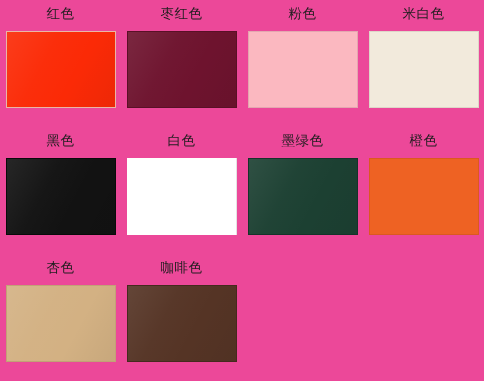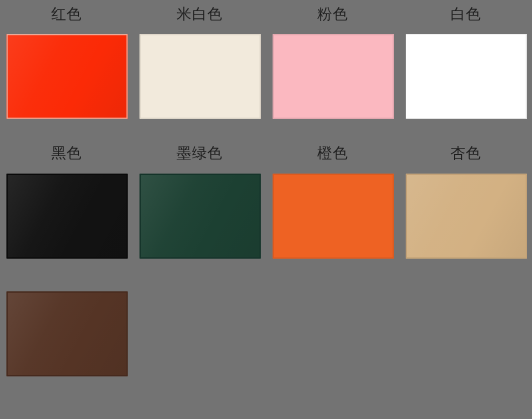--- a/index.html
+++ b/index.html
@@ -97,49 +97,55 @@
   }
 
   
   .swatch-chip.paper-white {
     border-right: 1.5px solid #e3e3e3;
   }
 </style>
 </head>
 <body>
 
-<div id="swatch-grid" style="background: #737373; grid-template-columns: repeat(4, 121px); grid-template-rows: repeat(3, 127px);">
+<div id="swatch-grid" style="background: #ec4899; grid-template-columns: repeat(4, 121px); grid-template-rows: repeat(3, 127px);">
     <div class="swatch-cell">
       <div class="swatch-label">红色</div>
       <div class="swatch-chip-wrap">
         <div class="swatch-chip" style="background: rgb(251, 42, 6); border: 1px solid rgb(234, 182, 166);"></div>
+      </div>
+    </div>
+    <div class="swatch-cell">
+      <div class="swatch-label">枣红色</div>
+      <div class="swatch-chip-wrap">
+        <div class="swatch-chip" style="background: rgb(110, 19, 46); border: 1px solid rgb(90, 16, 38);"></div>
+      </div>
+    </div>
+    <div class="swatch-cell">
+      <div class="swatch-label">粉色</div>
+      <div class="swatch-chip-wrap">
+        <div class="swatch-chip flat" style="background: rgb(251, 184, 192); border: 1px solid rgb(227, 167, 175);"></div>
       </div>
     </div>
     <div class="swatch-cell">
       <div class="swatch-label">米白色</div>
       <div class="swatch-chip-wrap">
         <div class="swatch-chip flat" style="background: rgb(242, 234, 220); border: 1px solid rgb(222, 214, 200);"></div>
       </div>
     </div>
     <div class="swatch-cell">
-      <div class="swatch-label">粉色</div>
+      <div class="swatch-label">黑色</div>
       <div class="swatch-chip-wrap">
-        <div class="swatch-chip flat" style="background: rgb(251, 184, 192); border: 1px solid rgb(227, 167, 175);"></div>
+        <div class="swatch-chip" style="background: rgb(18, 18, 18); border: 1px solid rgb(10, 10, 10);"></div>
       </div>
     </div>
     <div class="swatch-cell">
       <div class="swatch-label">白色</div>
       <div class="swatch-chip-wrap">
         <div class="swatch-chip flat paper-white" style="background: rgb(255, 255, 255);"></div>
-      </div>
-    </div>
-    <div class="swatch-cell">
-      <div class="swatch-label">黑色</div>
-      <div class="swatch-chip-wrap">
-        <div class="swatch-chip" style="background: rgb(18, 18, 18); border: 1px solid rgb(10, 10, 10);"></div>
       </div>
     </div>
     <div class="swatch-cell">
       <div class="swatch-label">墨绿色</div>
       <div class="swatch-chip-wrap">
         <div class="swatch-chip" style="background: rgb(28, 64, 50); border: 1px solid rgb(22, 51, 42);"></div>
       </div>
     </div>
     <div class="swatch-cell">
       <div class="swatch-label">橙色</div>
@@ -147,17 +153,18 @@
         <div class="swatch-chip flat" style="background: rgb(238, 98, 35); border: 1px solid rgb(218, 90, 32);"></div>
       </div>
     </div>
     <div class="swatch-cell">
       <div class="swatch-label">杏色</div>
       <div class="swatch-chip-wrap">
         <div class="swatch-chip" style="background: rgb(211, 177, 131); border: 1px solid rgb(194, 161, 118);"></div>
       </div>
     </div>
     <div class="swatch-cell">
+      <div class="swatch-label">咖啡色</div>
       <div class="swatch-chip-wrap">
         <div class="swatch-chip" style="background: rgb(85, 52, 37); border: 1px solid rgb(69, 42, 30);"></div>
       </div>
     </div>
   </div>
 
 </body></html>

